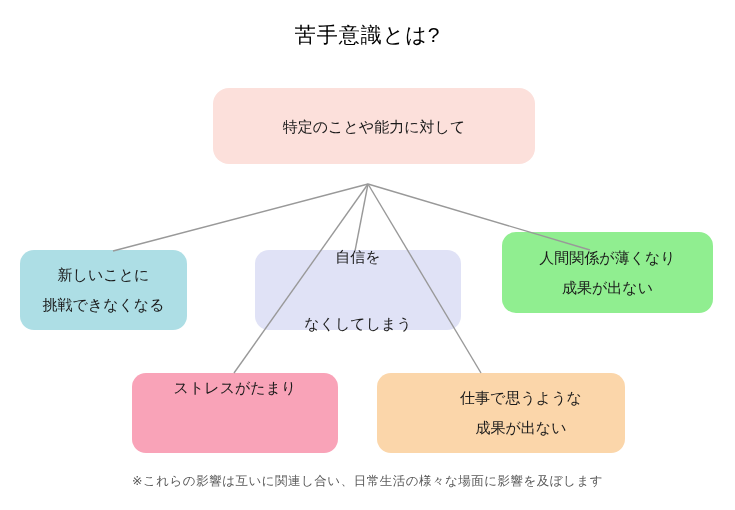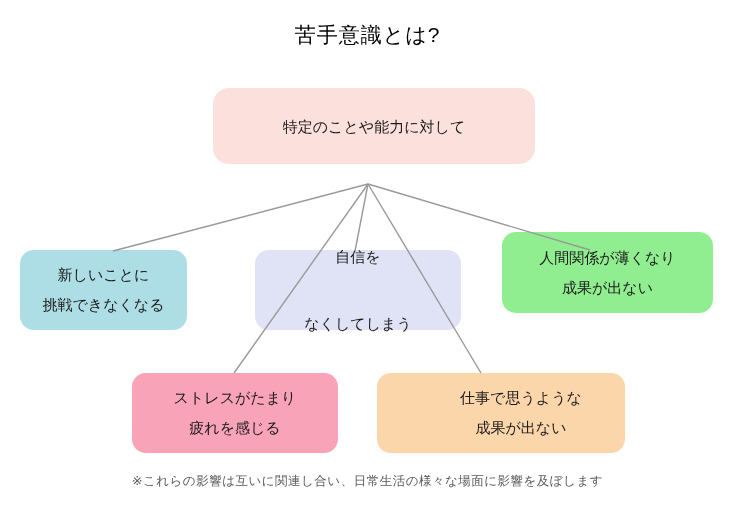--- a/index.html
+++ b/index.html
@@ -46,21 +46,21 @@
     line-height: 29px;
   }
   .node-box {
     border-radius: 14px;
     font-size: 15px;
     line-height: 30px;
   }
   .node-challenge  { left: 20px;  top: 250px; width: 167px; height: 80px; }
   .node-confidence { left: 255px; top: 250px; width: 206px; height: 80px; gap: 37px; }
   .node-isolation  { left: 502px; top: 232px; width: 211px; height: 81px; }
-  .node-stress     { left: 132px; top: 373px; width: 206px; height: 80px; }
+  .node-stress     { left: 132px; top: 373px; width: 206px; height: 80px; justify-content: space-between; }
   .node-work       { left: 377px; top: 373px; width: 208px; height: 80px; padding-left: 40px; }
   .connectors {
     position: absolute;
     left: 0;
     top: 0;
     width: 735px;
     height: 510px;
     z-index: 5;
     pointer-events: none;
   }
@@ -101,21 +101,20 @@
     <div>なくしてしまう</div>
   </div>
 
   <div class="box node-box node-isolation" style="background-color: rgb(144, 238, 144); color: rgb(26, 26, 26);">
     <div>人間関係が薄くなり</div>
     <div>成果が出ない</div>
   </div>
 
   <div class="box node-box node-stress" style="background-color: rgb(249, 163, 184); color: rgb(26, 26, 26);">
     <div>ストレスがたまり</div>
-    <div>疲れを感じる</div>
   </div>
 
   <div class="box node-box node-work" style="background-color: rgb(251, 214, 170); color: rgb(26, 26, 26);">
     <div>仕事で思うような</div>
     <div>成果が出ない</div>
   </div>
 
   <svg class="connectors" viewBox="0 0 735 510" xmlns="http://www.w3.org/2000/svg">
     <g stroke="#999999">
       <line x1="368" y1="184" x2="113" y2="251"></line>

